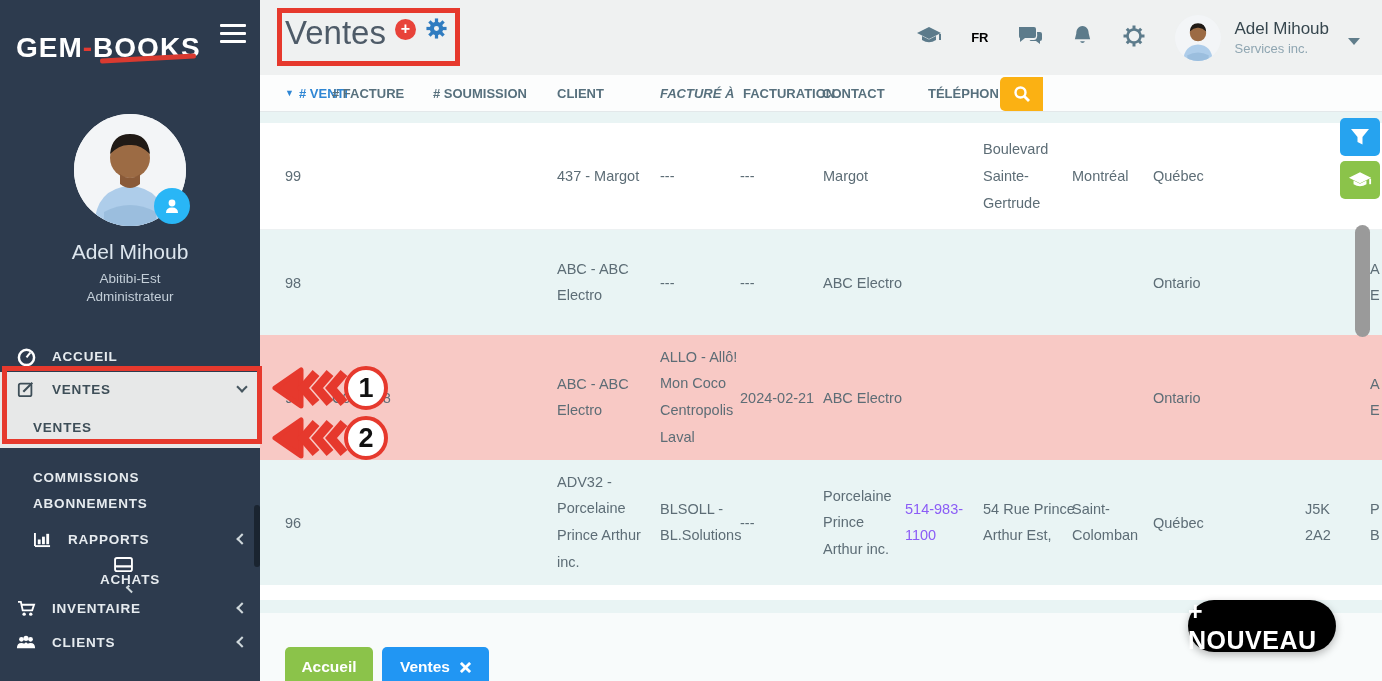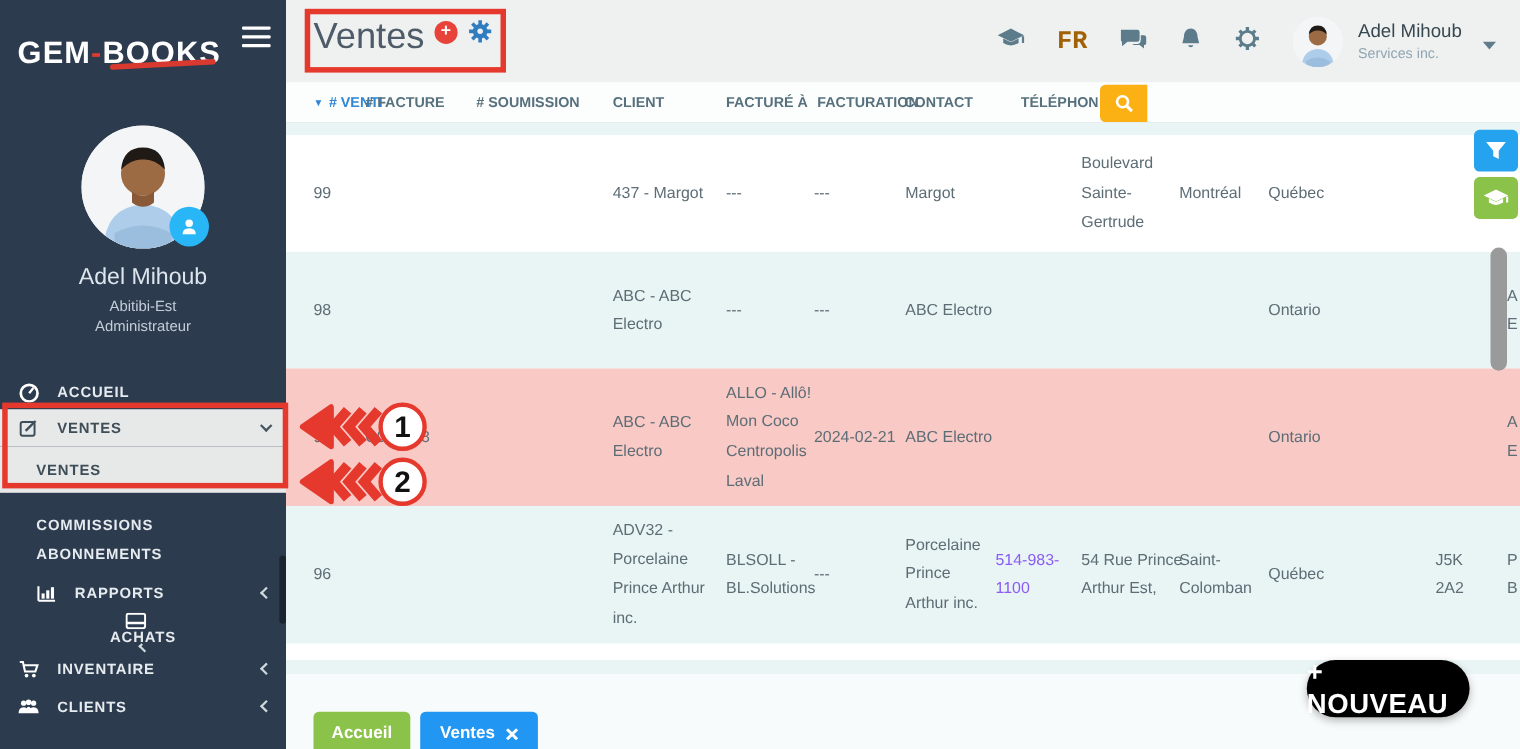--- a/index.html
+++ b/index.html
@@ -35,36 +35,36 @@
   .side-scroll { position:absolute; right:0; top:505px; width:6px; height:62px; background:#1a2430; border-radius:3px; }
 
   
   .main { position:absolute; left:260px; top:0; right:0; bottom:0; background:#fff; }
   .topbar { position:absolute; left:0; top:0; right:0; height:75px; background:#eff1f1; }
   .page-title { position:absolute; left:25px; top:14px; font-size:33px; color:#4e5b68; display:flex; align-items:center; gap:9px; }
   .plus-badge { width:21px; height:21px; border-radius:50%; background:#e8433a; color:#fff; font-size:16px; font-weight:bold; display:flex; align-items:center; justify-content:center; margin-top:-8px; cursor:pointer; line-height:1; }
   .title-gear { margin-top:-8px; cursor:pointer; }
 
   .top-icons { position:absolute; right:22px; top:0; height:75px; display:flex; align-items:center; gap:29px; }
-  .lang { font-size:23px; font-weight:bold; color:#a16207; cursor:pointer;font-family:Liberation Mono, monospace; }
+  .lang { font-size:13px; font-weight:bold; color:#000000; cursor:pointer; }
   .acct { display:flex; align-items:center; gap:13px; cursor:pointer; }
   .avatar-sm { width:46px; height:46px; border-radius:50%; overflow:hidden; background:#eceff1; }
   .acct-name { font-size:17px; color:#37474f; }
   .acct-co { font-size:13px; color:#8fa6b2; margin-top:2px; }
   .caret { width:0; height:0; border-left:6px solid transparent; border-right:6px solid transparent; border-top:7px solid #607d8b; margin-left:6px; margin-top:8px; }
 
   
   .hstrip { position:absolute; left:0; top:75px; right:0; height:37px; background:#fcfdfd; border-bottom:1px solid #e3e8ea; }
   .h { position:absolute; top:50%; transform:translateY(-50%); font-size:13px; font-weight:bold; color:#57707d; white-space:nowrap; cursor:pointer; }
   .sort-tri { position:absolute; left:25px; top:50%; transform:translateY(-50%); font-size:9px; color:#2e86d4; cursor:pointer; }
   .h-vente   { left:39px; width:48px; overflow:hidden; color:#2e86d4; }
   .h-facture { left:72px; }
   .h-soum    { left:173px; }
   .h-client  { left:297px; }
-  .h-fa      { left:400px; }
+  .h-fa      { left:400px;font-style:italic; }
   .h-fn      { left:483px; }
   .h-contact { left:562px; }
   .h-tel     { left:668px; width:70px; overflow:hidden; }
   .search-btn { position:absolute; left:740px; top:2px; width:43px; height:34px; background:#fbb113; border-radius:5px 0 0 5px; display:flex; align-items:center; justify-content:center; cursor:pointer; }
   .search-input { position:absolute; left:783px; top:2px; width:339px; height:34px; border:2px solid #fbb113; background:#fff; font-size:15px; color:#555; padding:0 10px; outline:none; font-family:"Liberation Sans",sans-serif; }
   .search-input::placeholder { color:#9aa7ad; }
 
   
   .stripe { position:absolute; left:0; right:0; background:#e9f4f4; }
   .row { position:absolute; left:0; right:0; }

